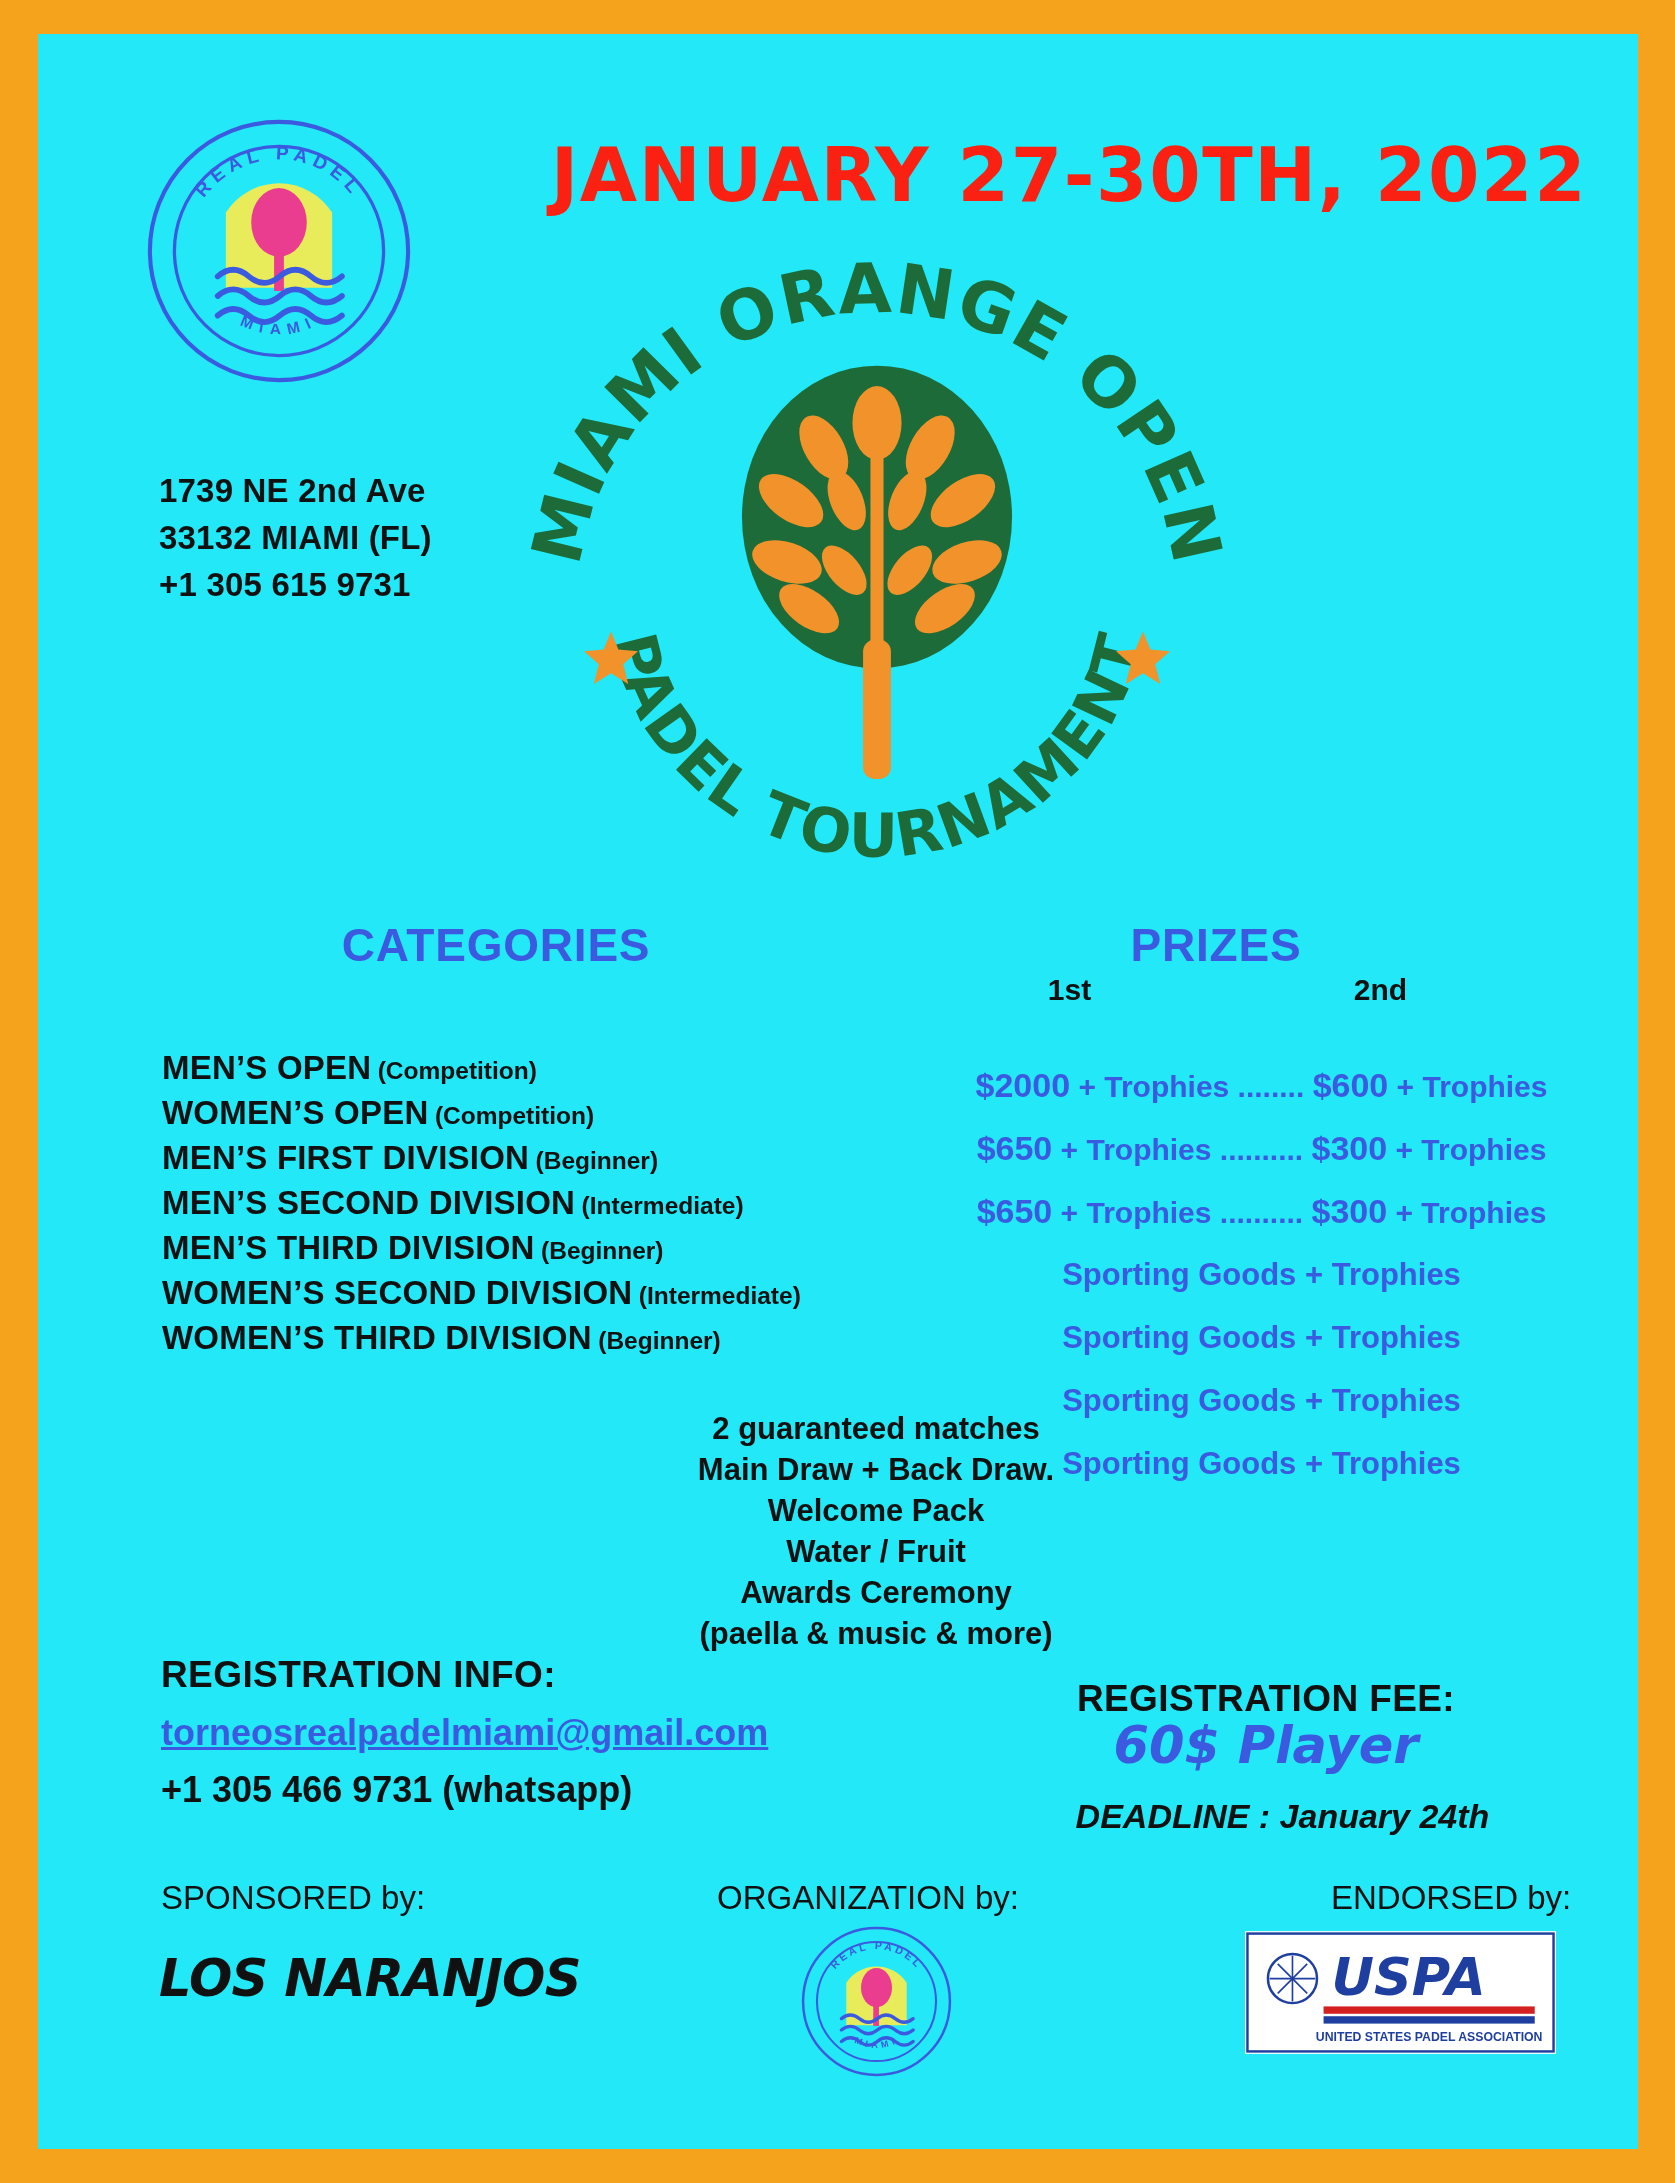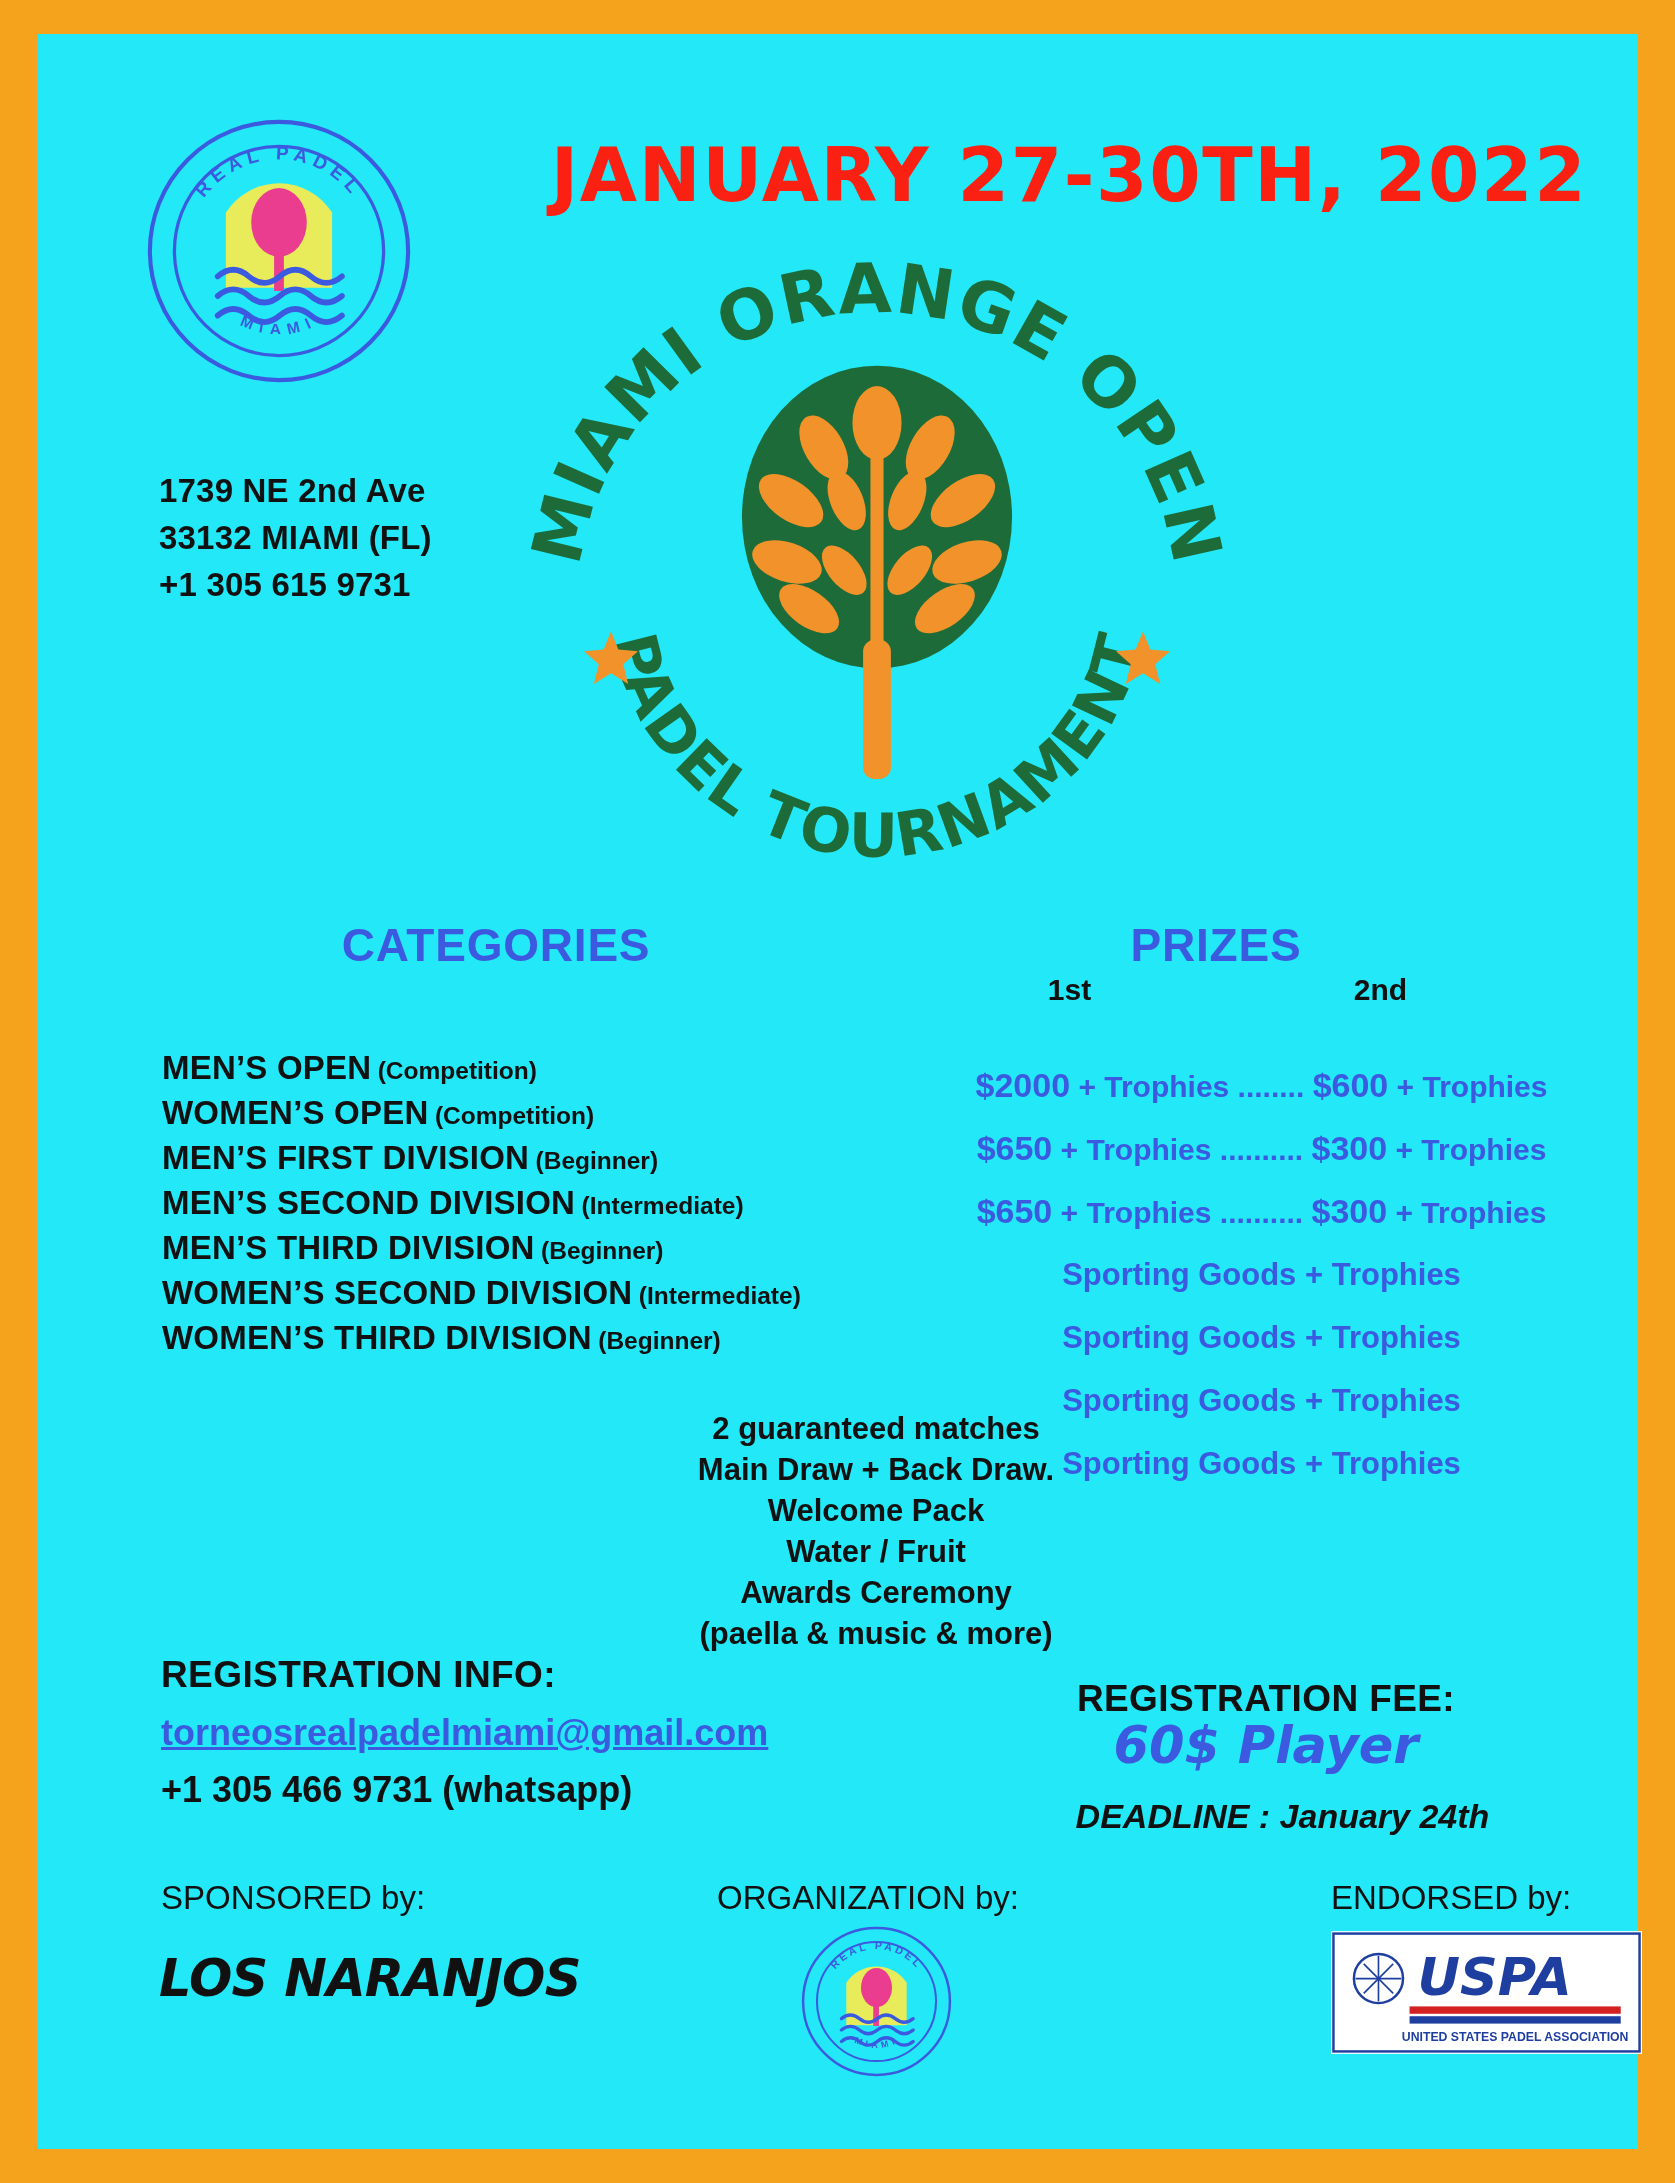--- a/index.html
+++ b/index.html
@@ -270,21 +270,21 @@
   }
   .org-logo {
     position: absolute;
     left: 761px;
     top: 1890px;
     width: 155px;
     height: 155px;
   }
   .uspa-logo {
     position: absolute;
-    left: 1293px;
+    left: 1207px;
     top: 1897px;
     width: 311px;
     height: 126px;
   }
 </style>
 </head>
 <body>
 
 <div class="poster">
   <div class="inner">

